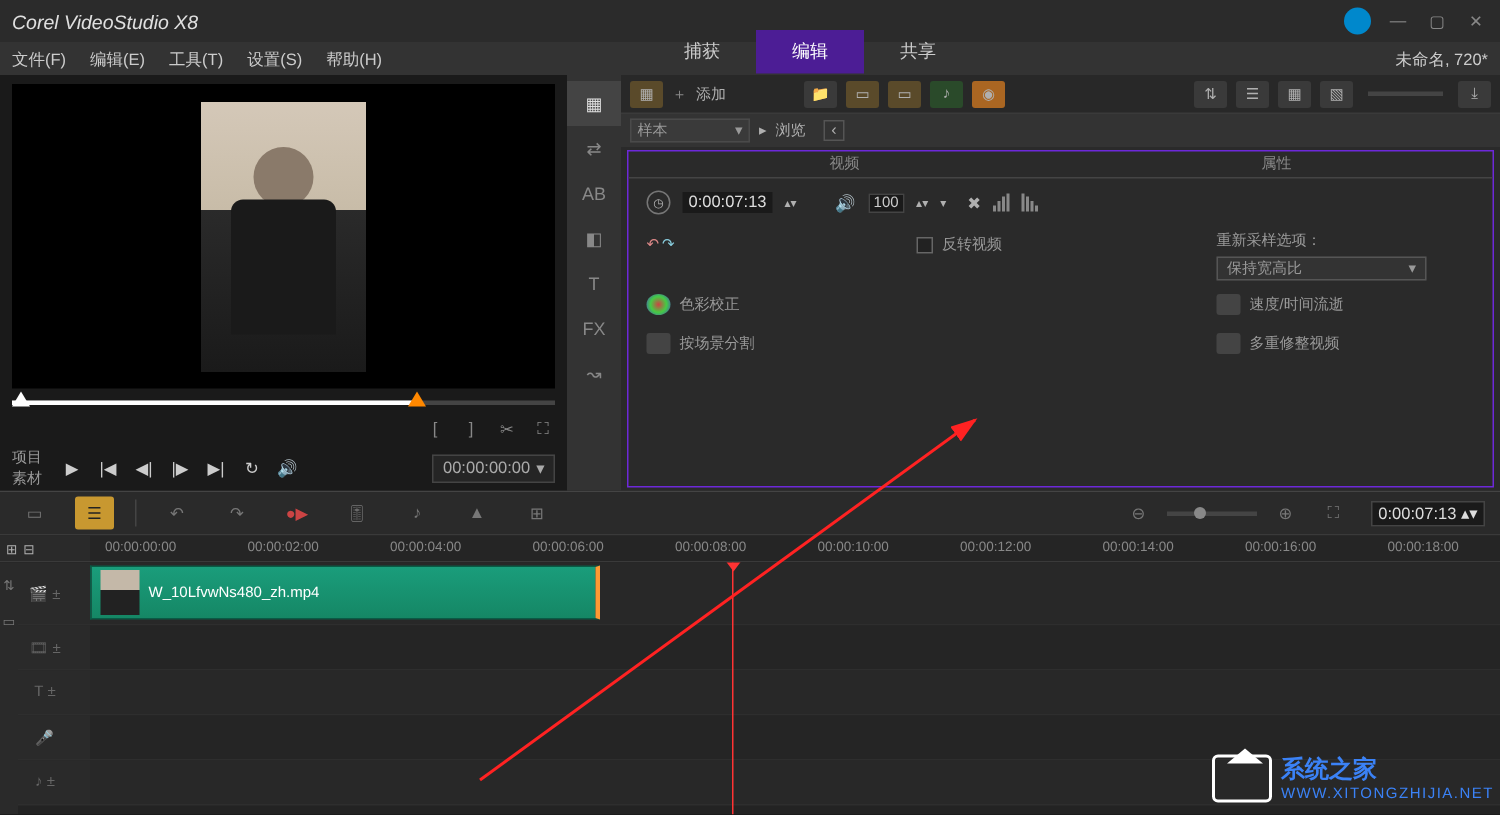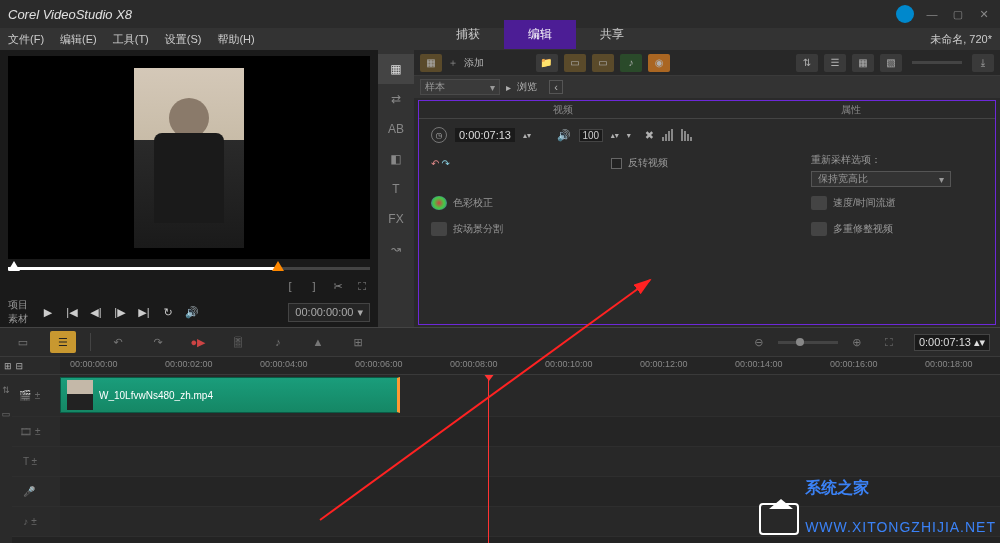--- a/index.html
+++ b/index.html
@@ -90,21 +90,21 @@
 .track-body { flex:1; position:relative; background:#282828; }
 .track-body.alt { background:#252525; }
 .clip { position:absolute; left:0; top:2px; height:36px; background:linear-gradient(180deg, #1a9d7b, #158765); border:1px solid #0a5a45; display:flex; align-items:center; padding:0 6px; color:#fff; font-size:10px; border-right:3px solid #ff9933; }
 .clip-thumb { width:26px; height:30px; background:linear-gradient(180deg,#c4b8a8 45%, #222 45%); margin-right:6px; }
 
 .arrow-line { position:absolute; z-index:20; pointer-events:none; }
 
 .watermark { position:absolute; right:4px; bottom:8px; color:#3b82f6; font-size:16px; font-weight:bold; display:flex; align-items:flex-end; gap:6px; z-index:30; }
 .watermark-logo { width:40px; height:32px; border:2px solid #fff; border-radius:4px; position:relative; }
 .watermark-logo::before { content:''; position:absolute; top:-6px; left:8px; width:0; height:0; border-left:12px solid transparent; border-right:12px solid transparent; border-bottom:10px solid #fff; }
-.watermark-sub { font-size:14px; font-weight:normal; display:block; letter-spacing:1px;margin-top:20px; }
+.watermark-sub { font-size:10px; font-weight:normal; display:block; letter-spacing:1px; }
 </style>
 </head>
 <body>
 
 <div class="titlebar">
   <span class="app-title">Corel VideoStudio X8</span>
   <div class="top-tabs">
     <div class="top-tab">捕获</div>
     <div class="top-tab active">编辑</div>
     <div class="top-tab">共享</div>

